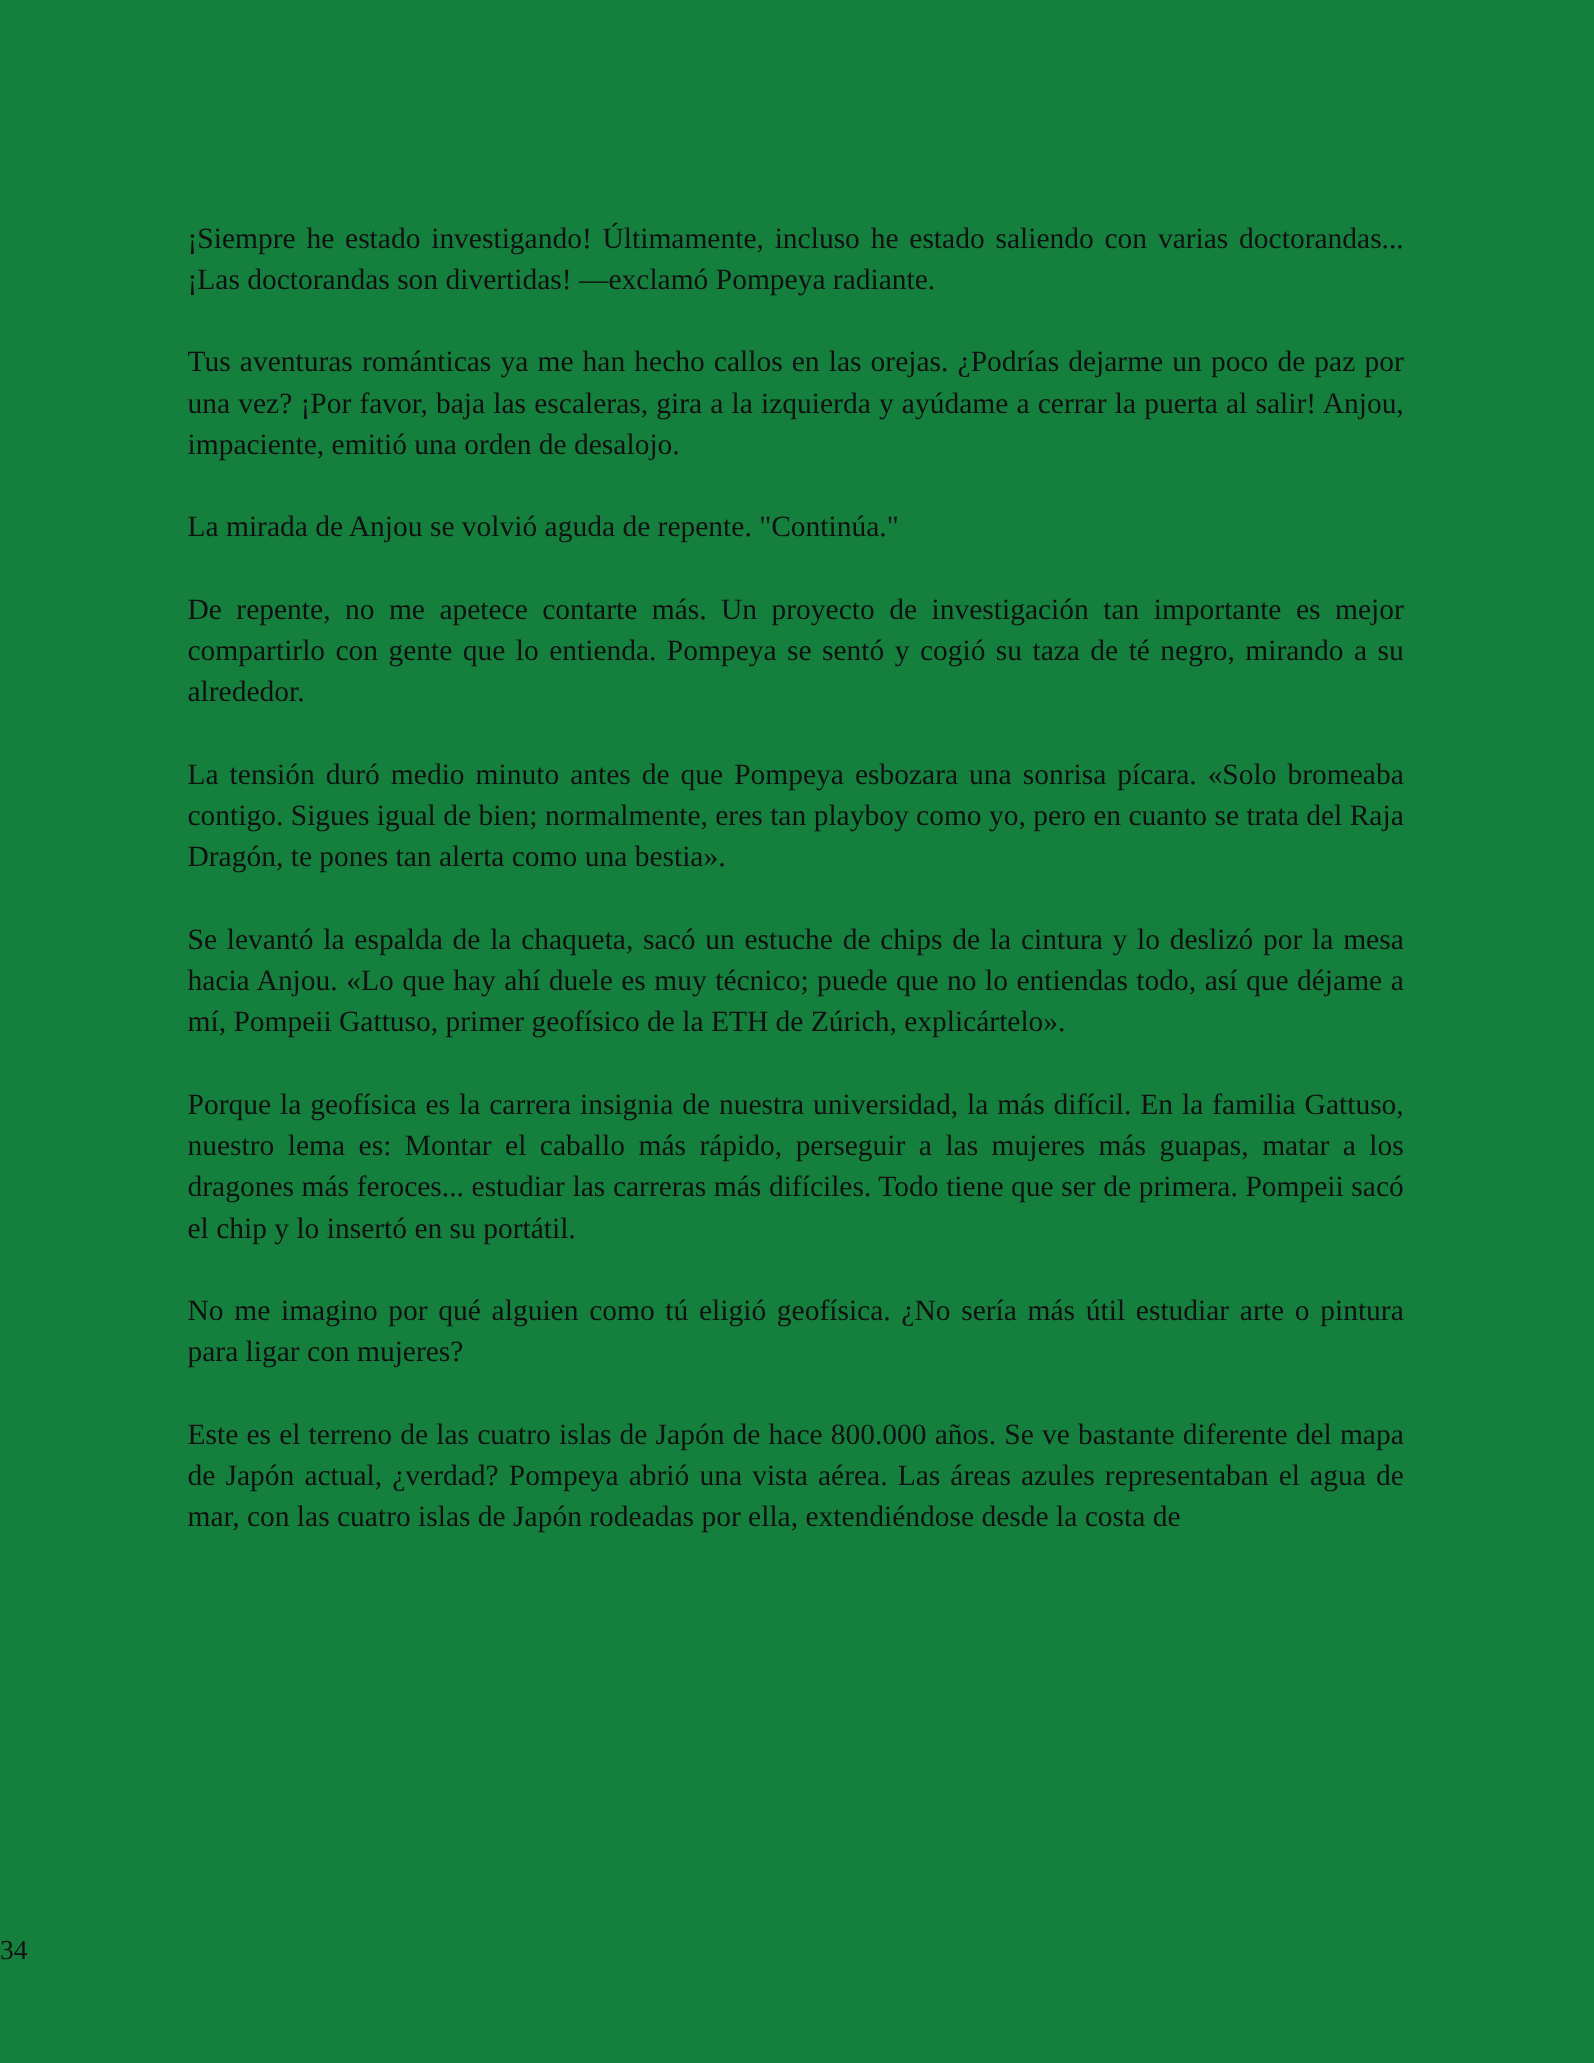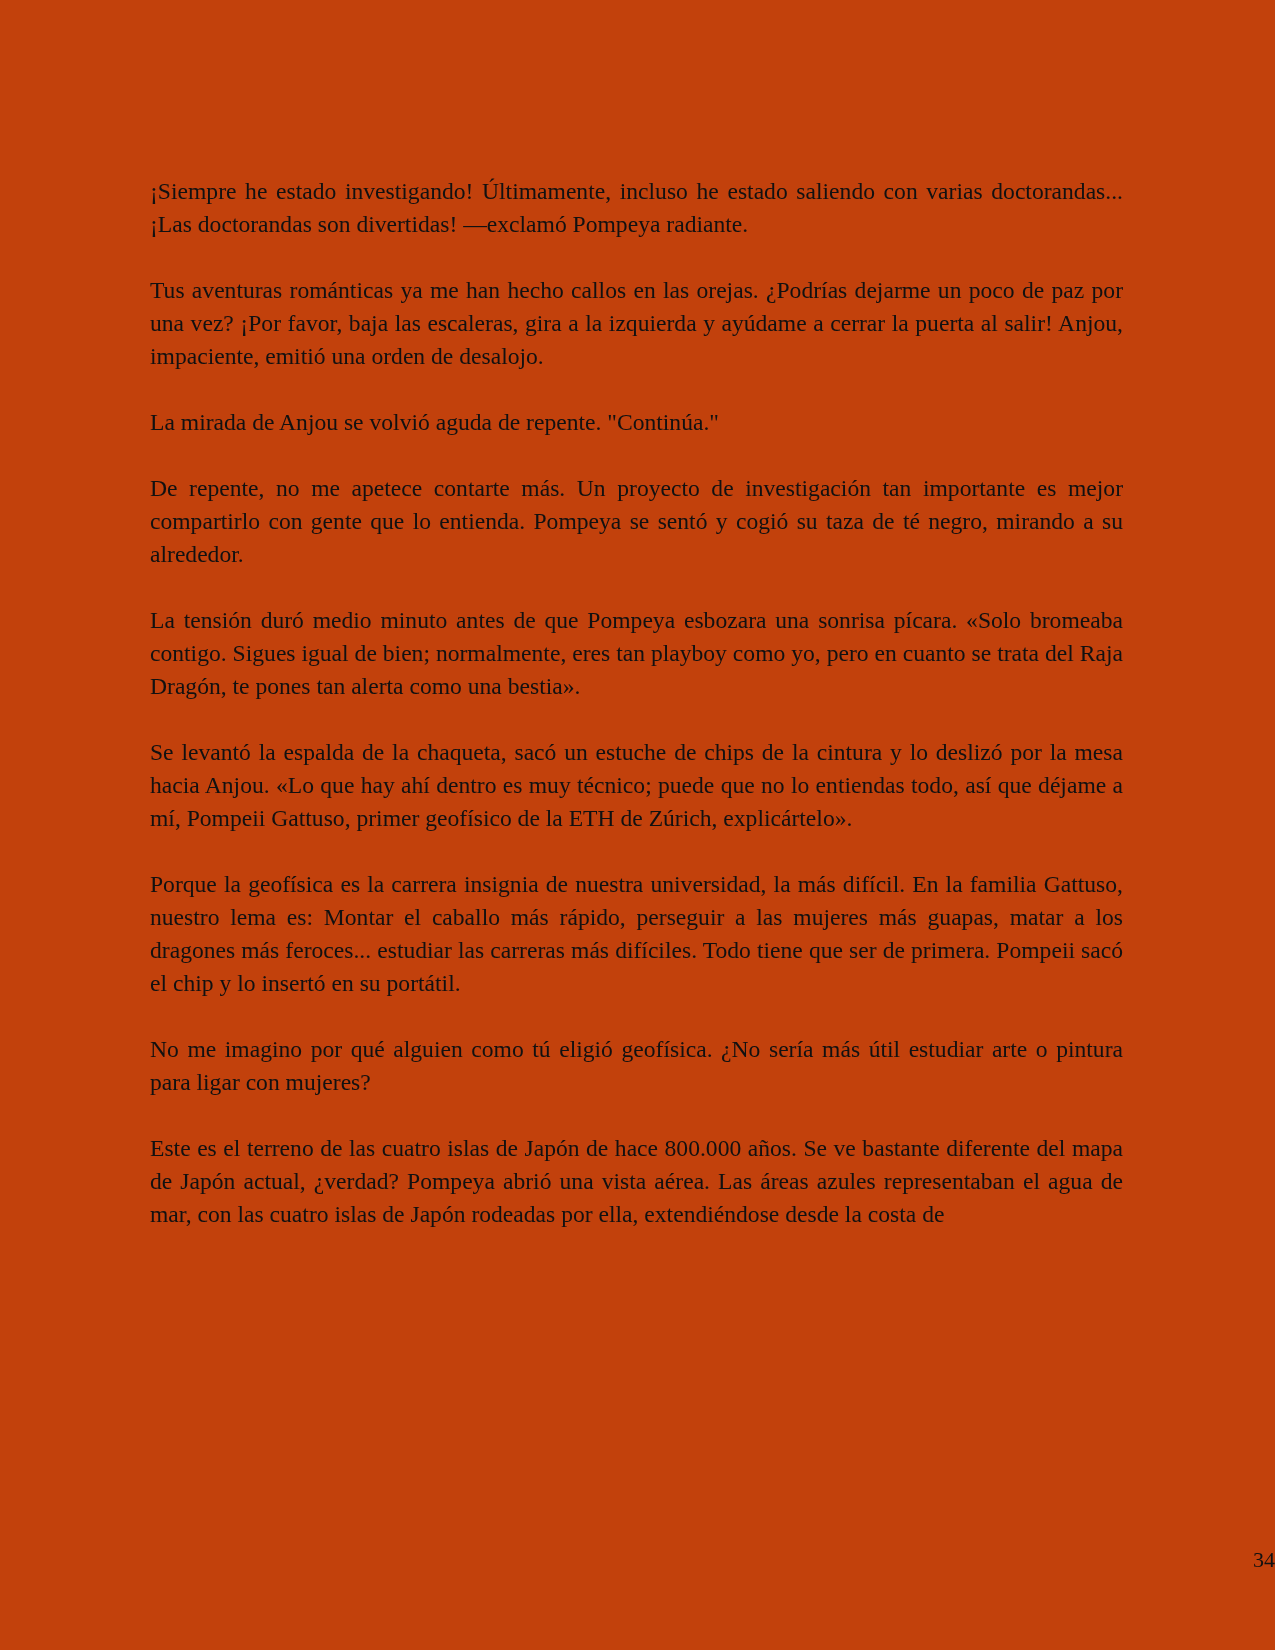--- a/index.html
+++ b/index.html
@@ -11,21 +11,21 @@
       width: 1275px;
       height: 1650px;
       position: relative;
       overflow: hidden;
     }
     .page {
       position: absolute;
       left: 0; top: 0;
       width: 1275px;
       height: 1650px;
-      background: #c2410c;
+      background: #15803d;
     }
     .text-block {
       position: absolute;
       left: 150px;
       top: 175px;
       width: 973px;
       font-family: "Liberation Serif", "DejaVu Serif", serif;
       font-size: 23.6px;
       line-height: 33px;
       color: #111111;
@@ -33,36 +33,36 @@
     .para {
       margin: 0 0 33px 0;
       text-align: justify;
       hyphens: none;
     }
     .page-number {
       position: absolute;
       left: 0;
       width: 1275px;
       top: 1545px;
-      text-align: right;
+      text-align: left;
       font-family: "Liberation Serif", "DejaVu Serif", serif;
       font-size: 22px;
       line-height: 30px;
       color: #111111;
     }
   </style>
 </head>
 <body>
 
 <div class="page">
   <div class="text-block">
     <p class="para">¡Siempre he estado investigando! Últimamente, incluso he estado saliendo con varias doctorandas... ¡Las doctorandas son divertidas! —exclamó Pompeya radiante.</p>
     <p class="para">Tus aventuras románticas ya me han hecho callos en las orejas. ¿Podrías dejarme un poco de paz por una vez? ¡Por favor, baja las escaleras, gira a la izquierda y ayúdame a cerrar la puerta al salir! Anjou, impaciente, emitió una orden de desalojo.</p>
     <p class="para">La mirada de Anjou se volvió aguda de repente. "Continúa."</p>
     <p class="para">De repente, no me apetece contarte más. Un proyecto de investigación tan importante es mejor compartirlo con gente que lo entienda. Pompeya se sentó y cogió su taza de té negro, mirando a su alrededor.</p>
     <p class="para">La tensión duró medio minuto antes de que Pompeya esbozara una sonrisa pícara. «Solo bromeaba contigo. Sigues igual de bien; normalmente, eres tan playboy como yo, pero en cuanto se trata del Raja Dragón, te pones tan alerta como una bestia».</p>
-    <p class="para">Se levantó la espalda de la chaqueta, sacó un estuche de chips de la cintura y lo deslizó por la mesa hacia Anjou. «Lo que hay ahí dentro es muy técnico; puede que no lo entiendas todo, así que déjame a mí, Pompeii Gattuso, primer geofísico de la ETH de Zúrich, explicártelo».</p>
+    <p class="para">Se levantó la espalda de la chaqueta, sacó un estuche de chips de la cintura y lo deslizó por la mesa hacia Anjou. «Lo que hay ahí duele es muy técnico; puede que no lo entiendas todo, así que déjame a mí, Pompeii Gattuso, primer geofísico de la ETH de Zúrich, explicártelo».</p>
     <p class="para">Porque la geofísica es la carrera insignia de nuestra universidad, la más difícil. En la familia Gattuso, nuestro lema es: Montar el caballo más rápido, perseguir a las mujeres más guapas, matar a los dragones más feroces... estudiar las carreras más difíciles. Todo tiene que ser de primera. Pompeii sacó el chip y lo insertó en su portátil.</p>
     <p class="para">No me imagino por qué alguien como tú eligió geofísica. ¿No sería más útil estudiar arte o pintura para ligar con mujeres?</p>
     <p class="para">Este es el terreno de las cuatro islas de Japón de hace 800.000 años. Se ve bastante diferente del mapa de Japón actual, ¿verdad? Pompeya abrió una vista aérea. Las áreas azules representaban el agua de mar, con las cuatro islas de Japón rodeadas por ella, extendiéndose desde la costa de</p>
   </div>
   <div class="page-number">34</div>
 </div>
 
 </body></html>

